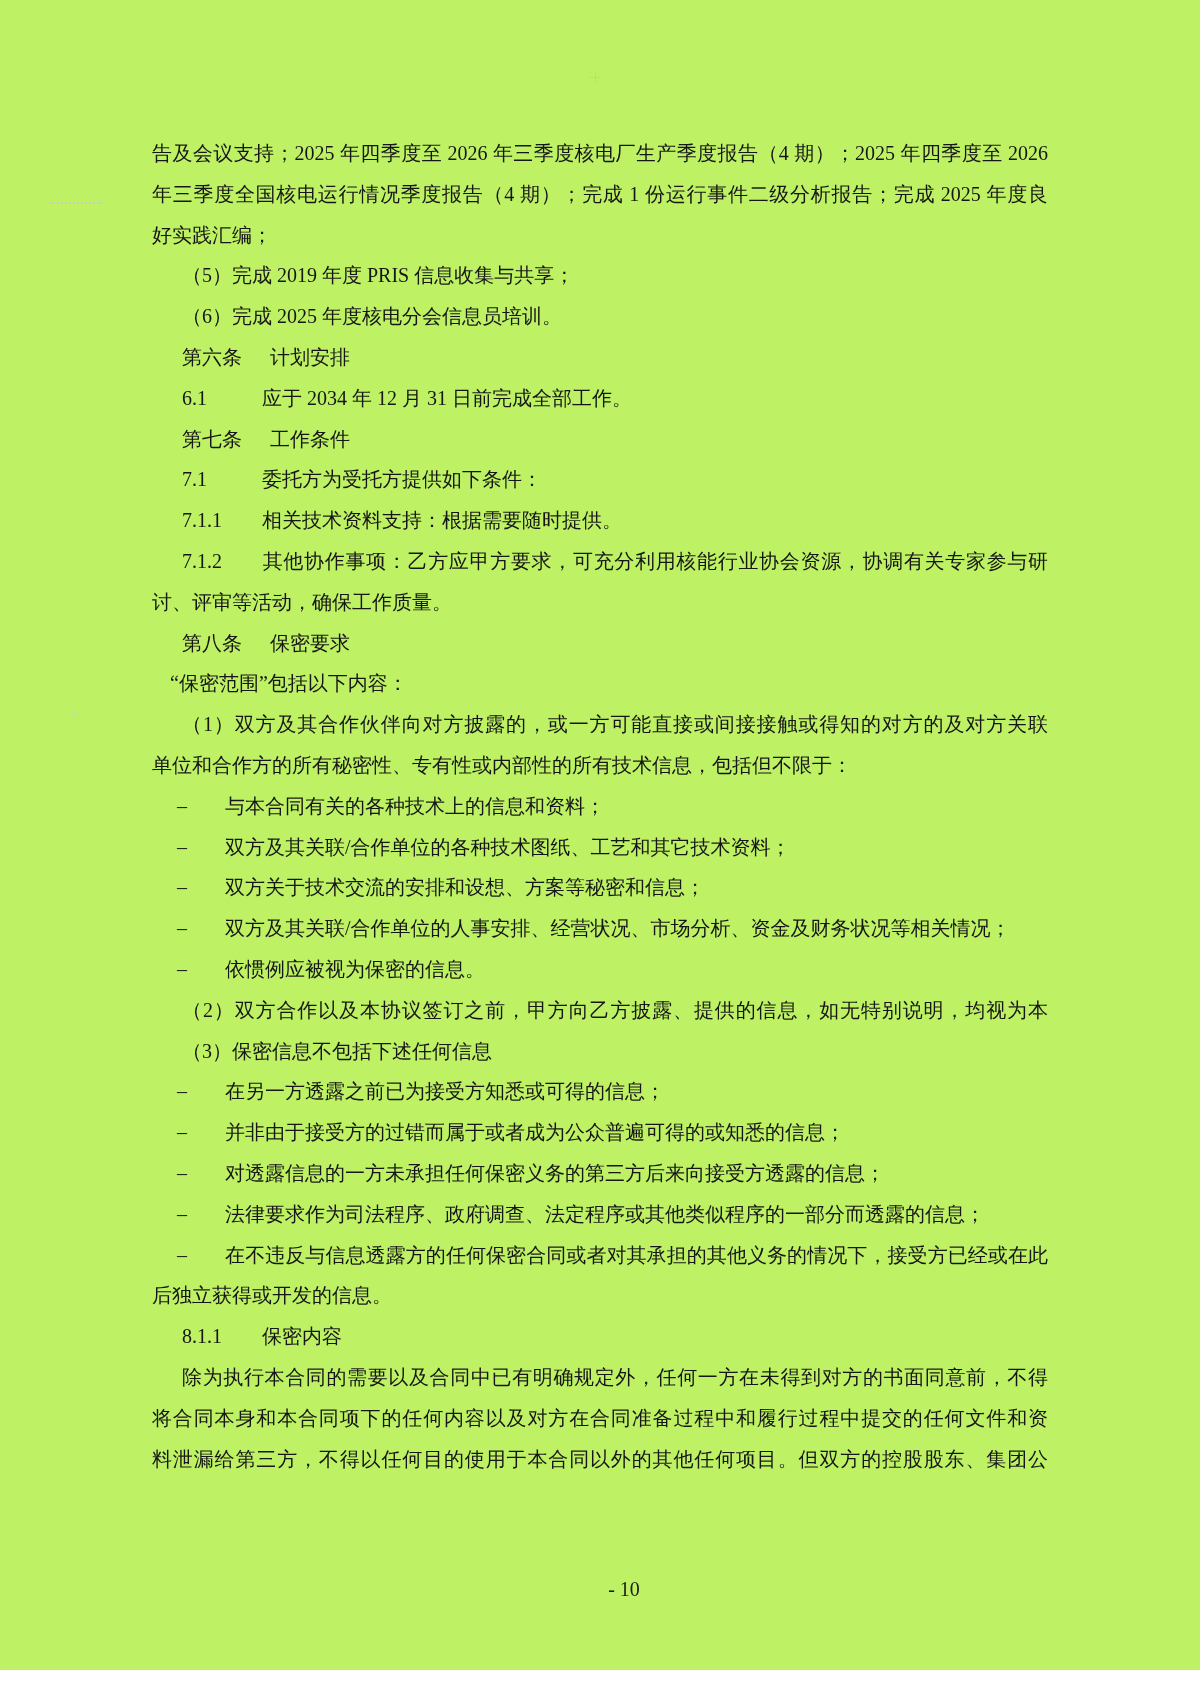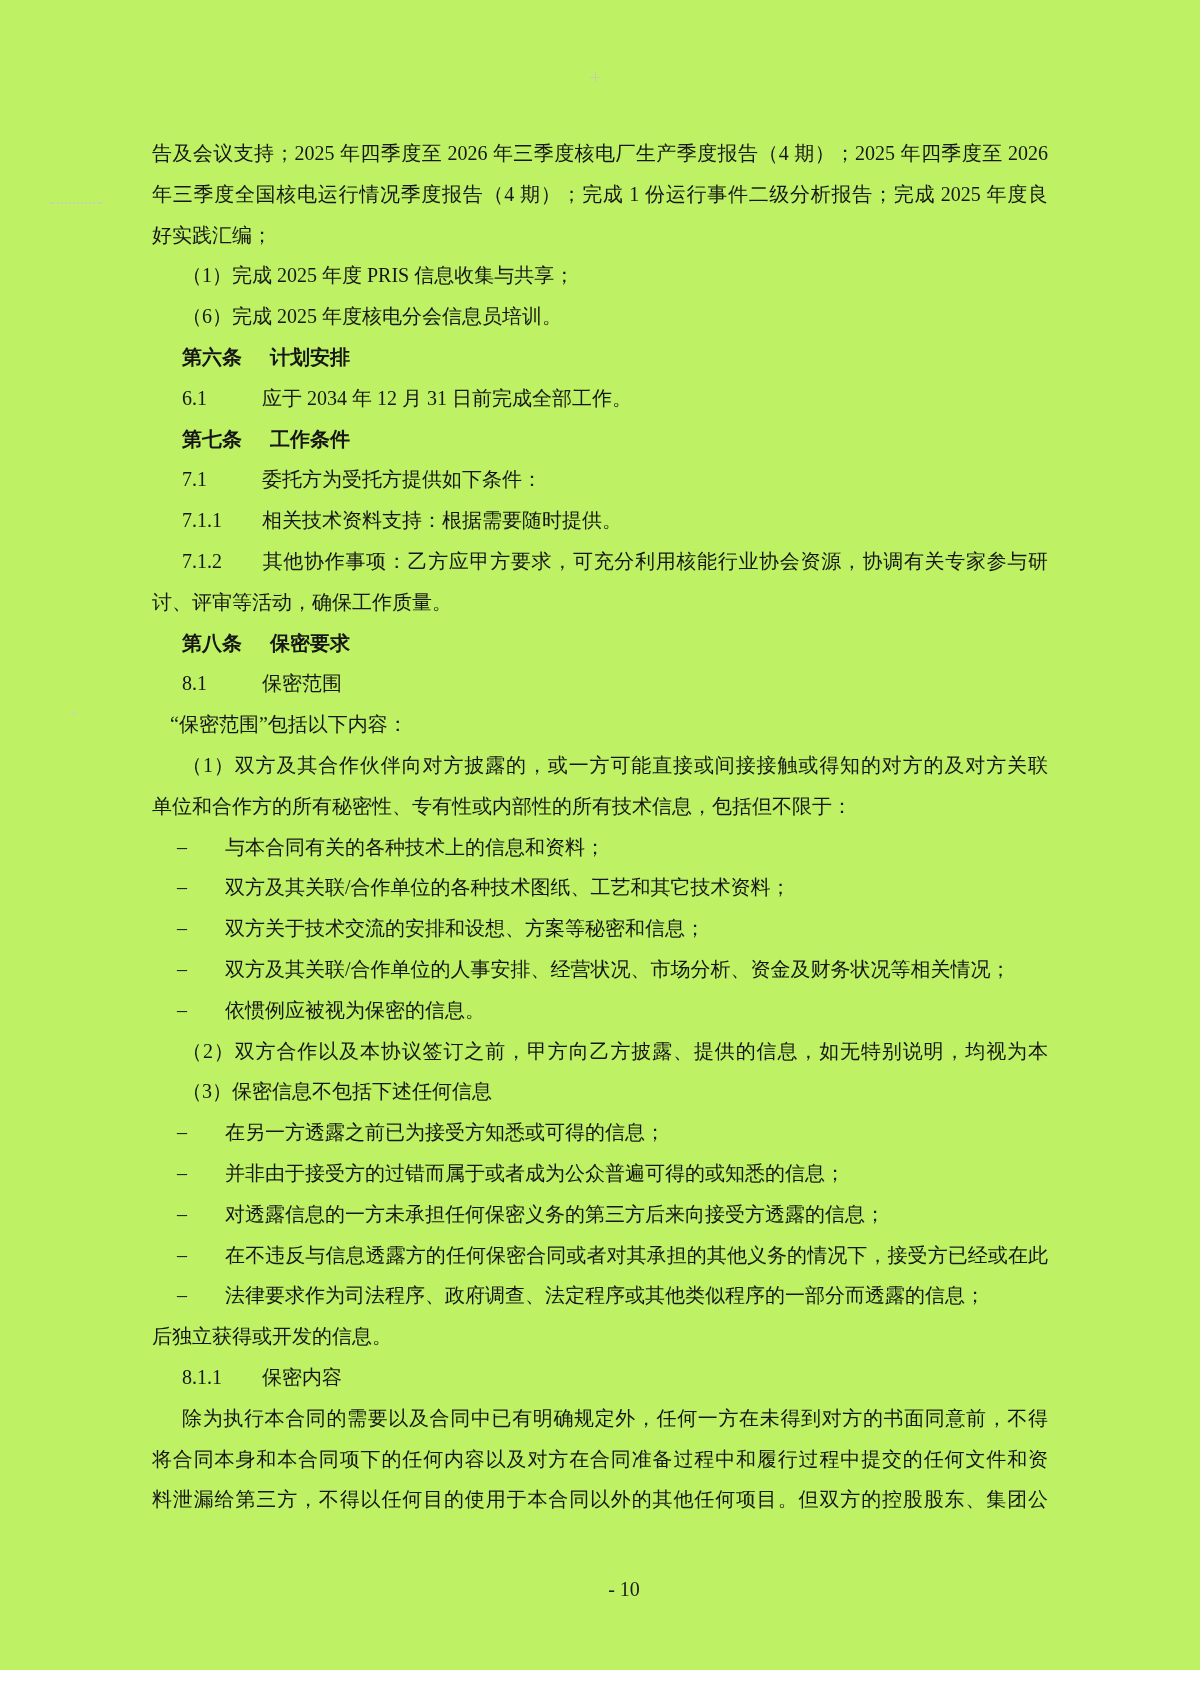--- a/index.html
+++ b/index.html
@@ -29,21 +29,21 @@
   
   .ind{ padding-left:30px; }
   
   .indq{ padding-left:18px; }
   
   .dash{ padding-left:25px; }
   .marker{ display:inline-block; width:48px; }
   
   .num{ display:inline-block; min-width:80px; }
   .num-hd{ display:inline-block; min-width:88px; }
-  .hd{ font-weight:bold; }
+  .hd{ font-weight:normal; }
   .footer{
     position:absolute;
     left:0; top:1574px;
     width:100%;
     text-align:center;
     font-size:20px;
     line-height:30px;
     color:#1b1b1b;
     padding-left:24px;
   }
@@ -73,51 +73,50 @@
 
 <div class="page">
   <div class="artifact-cross"></div>
   <div class="artifact-dots"></div>
   <div class="artifact-dot"></div>
 
   <main class="content">
     <p class="ln fill">告及会议支持；2025 年四季度至 2026 年三季度核电厂生产季度报告（4 期）；2025 年四季度至 2026</p>
     <p class="ln fill">年三季度全国核电运行情况季度报告（4 期）；完成 1 份运行事件二级分析报告；完成 2025 年度良</p>
     <p class="ln">好实践汇编；</p>
-    <p class="ln ind">（1）完成 2025 年度 PRIS 信息收集与共享；</p>
+    <p class="ln ind">（5）完成 2019 年度 PRIS 信息收集与共享；</p>
     <p class="ln ind">（6）完成 2025 年度核电分会信息员培训。</p>
 
     <p class="ln ind hd"><span class="num-hd">第六条</span><span>计划安排</span></p>
     <p class="ln ind"><span class="num">6.1</span><span>应于 2034 年 12 月 31 日前完成全部工作。</span></p>
     <p class="ln ind hd"><span class="num-hd">第七条</span><span>工作条件</span></p>
     <p class="ln ind"><span class="num">7.1</span><span>委托方为受托方提供如下条件：</span></p>
     <p class="ln ind"><span class="num">7.1.1</span><span>相关技术资料支持：根据需要随时提供。</span></p>
     <p class="ln ind fill"><span class="num">7.1.2</span><span>其他协作事项：乙方应甲方要求，可充分利用核能行业协会资源，协调有关专家参与研</span></p>
     <p class="ln">讨、评审等活动，确保工作质量。</p>
 
     <p class="ln ind hd"><span class="num-hd">第八条</span><span>保密要求</span></p>
-    <p class="ln ind"><span class="num">8.1</span><span>保密范围</span></p>
     <p class="ln indq">“保密范围”包括以下内容：</p>
     <p class="ln ind fill">（1）双方及其合作伙伴向对方披露的，或一方可能直接或间接接触或得知的对方的及对方关联</p>
     <p class="ln">单位和合作方的所有秘密性、专有性或内部性的所有技术信息，包括但不限于：</p>
 
     <p class="ln dash"><span class="marker">–</span><span>与本合同有关的各种技术上的信息和资料；</span></p>
     <p class="ln dash"><span class="marker">–</span><span>双方及其关联/合作单位的各种技术图纸、工艺和其它技术资料；</span></p>
     <p class="ln dash"><span class="marker">–</span><span>双方关于技术交流的安排和设想、方案等秘密和信息；</span></p>
     <p class="ln dash"><span class="marker">–</span><span>双方及其关联/合作单位的人事安排、经营状况、市场分析、资金及财务状况等相关情况；</span></p>
     <p class="ln dash"><span class="marker">–</span><span>依惯例应被视为保密的信息。</span></p>
 
     <p class="ln ind fill">（2）双方合作以及本协议签订之前，甲方向乙方披露、提供的信息，如无特别说明，均视为本</p>
     <p class="ln ind">（3）保密信息不包括下述任何信息</p>
 
     <p class="ln dash"><span class="marker">–</span><span>在另一方透露之前已为接受方知悉或可得的信息；</span></p>
     <p class="ln dash"><span class="marker">–</span><span>并非由于接受方的过错而属于或者成为公众普遍可得的或知悉的信息；</span></p>
     <p class="ln dash"><span class="marker">–</span><span>对透露信息的一方未承担任何保密义务的第三方后来向接受方透露的信息；</span></p>
+    <p class="ln dash"><span class="marker">–</span><span>法律要求作为司法程序、政府调查、法定程序或其他类似程序的一部分而透露的信息；</span></p>
     <p class="ln dash fill"><span class="marker">–</span><span>在不违反与信息透露方的任何保密合同或者对其承担的其他义务的情况下，接受方已经或在此</span></p>
-    <p class="ln dash"><span class="marker">–</span><span>法律要求作为司法程序、政府调查、法定程序或其他类似程序的一部分而透露的信息；</span></p>
     <p class="ln">后独立获得或开发的信息。</p>
 
     <p class="ln ind"><span class="num">8.1.1</span><span>保密内容</span></p>
     <p class="ln ind fill">除为执行本合同的需要以及合同中已有明确规定外，任何一方在未得到对方的书面同意前，不得</p>
     <p class="ln fill">将合同本身和本合同项下的任何内容以及对方在合同准备过程中和履行过程中提交的任何文件和资</p>
     <p class="ln fill">料泄漏给第三方，不得以任何目的使用于本合同以外的其他任何项目。但双方的控股股东、集团公司、</p>
   </main>
 
   <div class="footer">- 10</div>
 </div>

